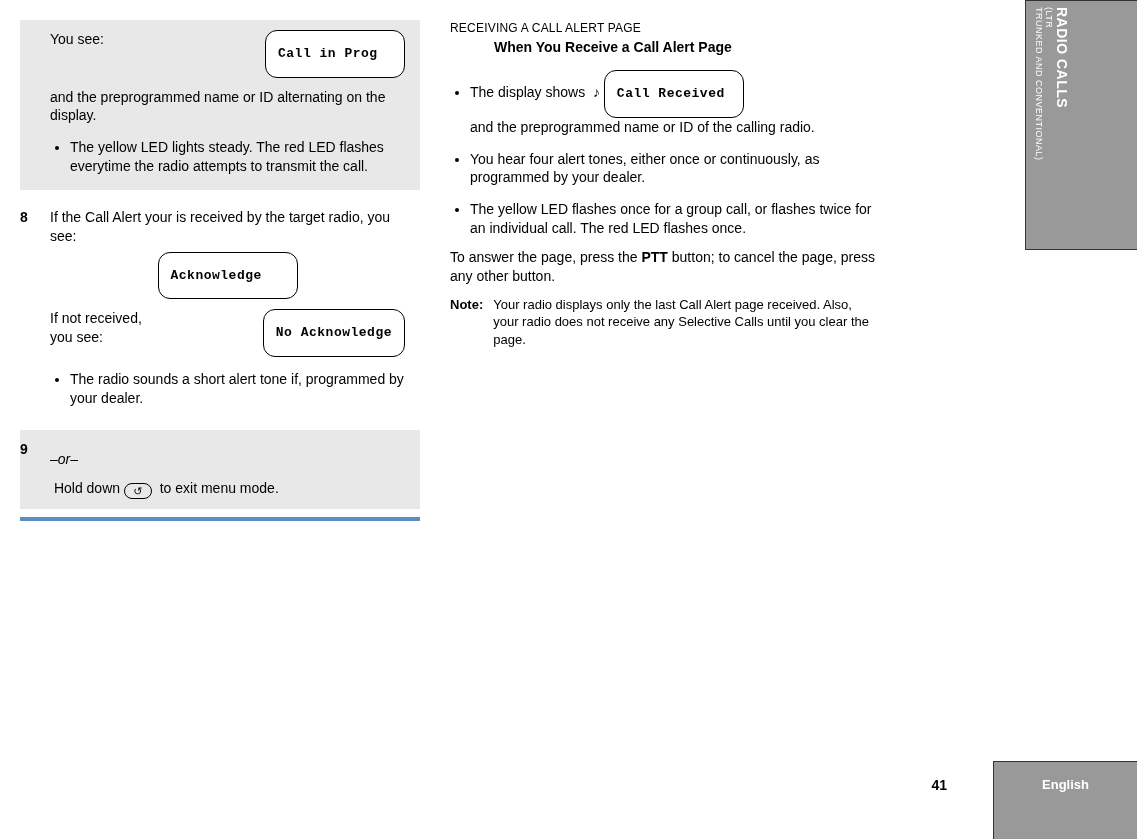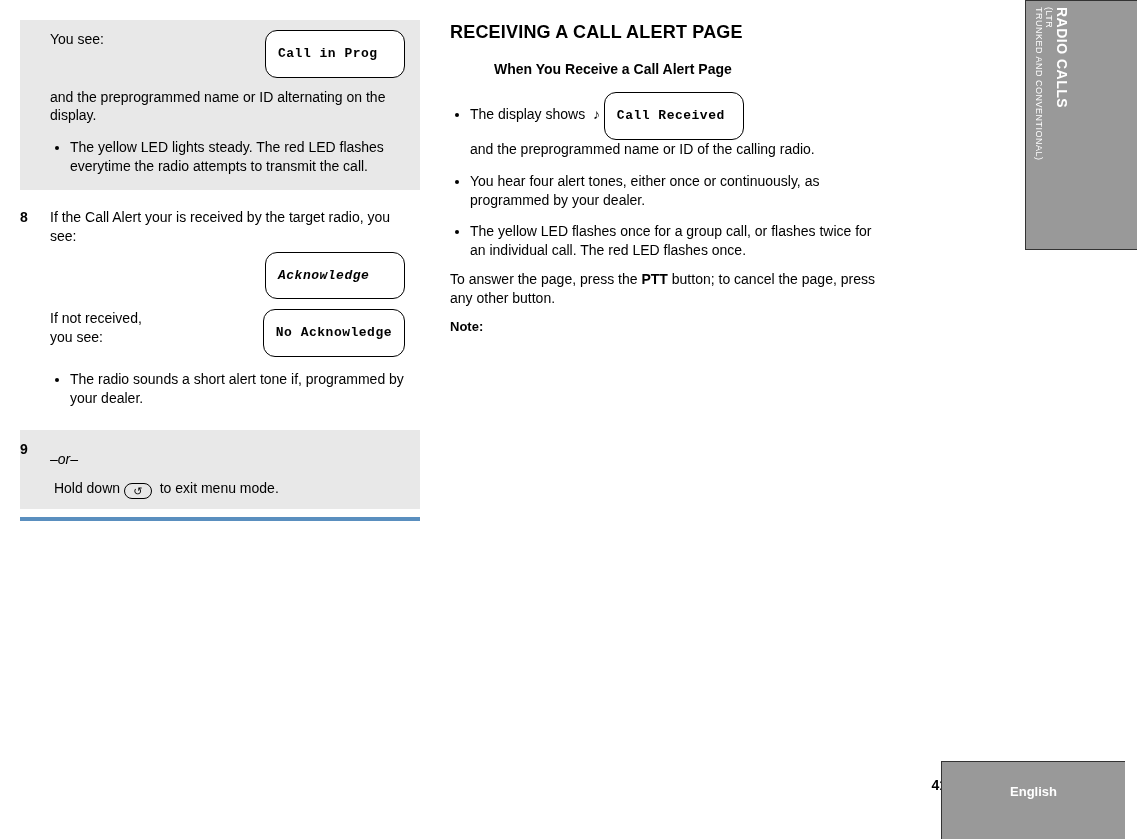--- a/index.html
+++ b/index.html
@@ -61,23 +61,23 @@
   .bullet-list {
     list-style: disc;
     padding-left: 20px;
     margin-top: 6px;
   }
   .bullet-list li {
     margin-bottom: 4px;
     margin-top: 13px;
   }
   h2.section-heading {
-    font-size: 18px;
-    font-weight: bold;
-    margin-bottom: 16px;
+    font-size: 12px;
+    font-weight: normal;
+    margin-bottom: 2px;
     letter-spacing: 0.2px;
   }
   h3.sub-heading {
     font-size: 14px;
     font-weight: bold;
     margin-bottom: 12px;
     margin-left: 44px;
   }
   .note-row {
     display: flex;
@@ -126,32 +126,32 @@
   .side-main {
     font-size: 14px;
   }
   .side-sub {
     font-size: 9px;
     margin-left: 4px;
     font-weight: normal;
   }
   .footer-bar {
     position: absolute;
-    right: 12px;
+    right: 0;
     bottom: 0;
-    width: 184px;
+    width: 144px;
     height: 78px;
     background: #999;
     border: 1px solid #333;
     border-right: none;
     border-bottom: none;
     color: #fff;
     text-align: center;
     font-weight: bold;
-    padding-top: 22px;
+    padding-top: 15px;
     font-size: 13px;
   }
   .page-number {
     position: absolute;
     right: 190px;
     bottom: 46px;
     font-weight: bold;
     font-size: 14px;
   }
   .italic { font-style: italic; }
@@ -173,21 +173,21 @@
       </div>
       <p class="mt10">and the preprogrammed name or ID alternating on the display.</p>
       <ul class="bullet-list">
         <li>The yellow LED lights steady. The red LED flashes everytime the radio attempts to transmit the call.</li>
       </ul>
     </div>
 
     <div class="step-block">
       <span class="step-num">8</span>
       <p>If the Call Alert your is received by the target radio, you see:</p>
-      <div class="row-inline mt6" style="justify-content:flex-end;font-style:italic;">
+      <div class="row-inline mt6" style="justify-content:center;">
         <span class="lcd">Acknowledge</span>
       </div>
       <div class="row-inline mt10">
         <div>
           <div>If not received,</div>
           <div>you see:</div>
         </div>
         <span class="lcd">No Acknowledge</span>
       </div>
       <ul class="bullet-list mt10">
@@ -221,20 +221,21 @@
       <li class="mt10">You hear four alert tones, either once or continuously, as programmed by your dealer.</li>
       <li class="mt10">The yellow LED flashes once for a group call, or flashes twice for an individual call. The red LED flashes once.</li>
     </ul>
 
     <p class="mt10">
       <span>To answer the page, press the </span><b>PTT</b><span> button; to cancel the page, press any other button.</span>
     </p>
 
     <div class="note-row">
       <span class="note-label">Note:</span>
+      <span>Your radio displays only the last Call Alert page received. Also, your radio does not receive any Selective Calls until you clear the page.</span>
     </div>
   </div>
 </div>
 
 <div class="side-tab">
   <div class="side-text">
     <span class="side-main">RADIO CALLS</span>
     <span class="side-sub">
       <span>(LTR</span><br>
       <span>TRUNKED AND CONVENTIONAL)</span>

